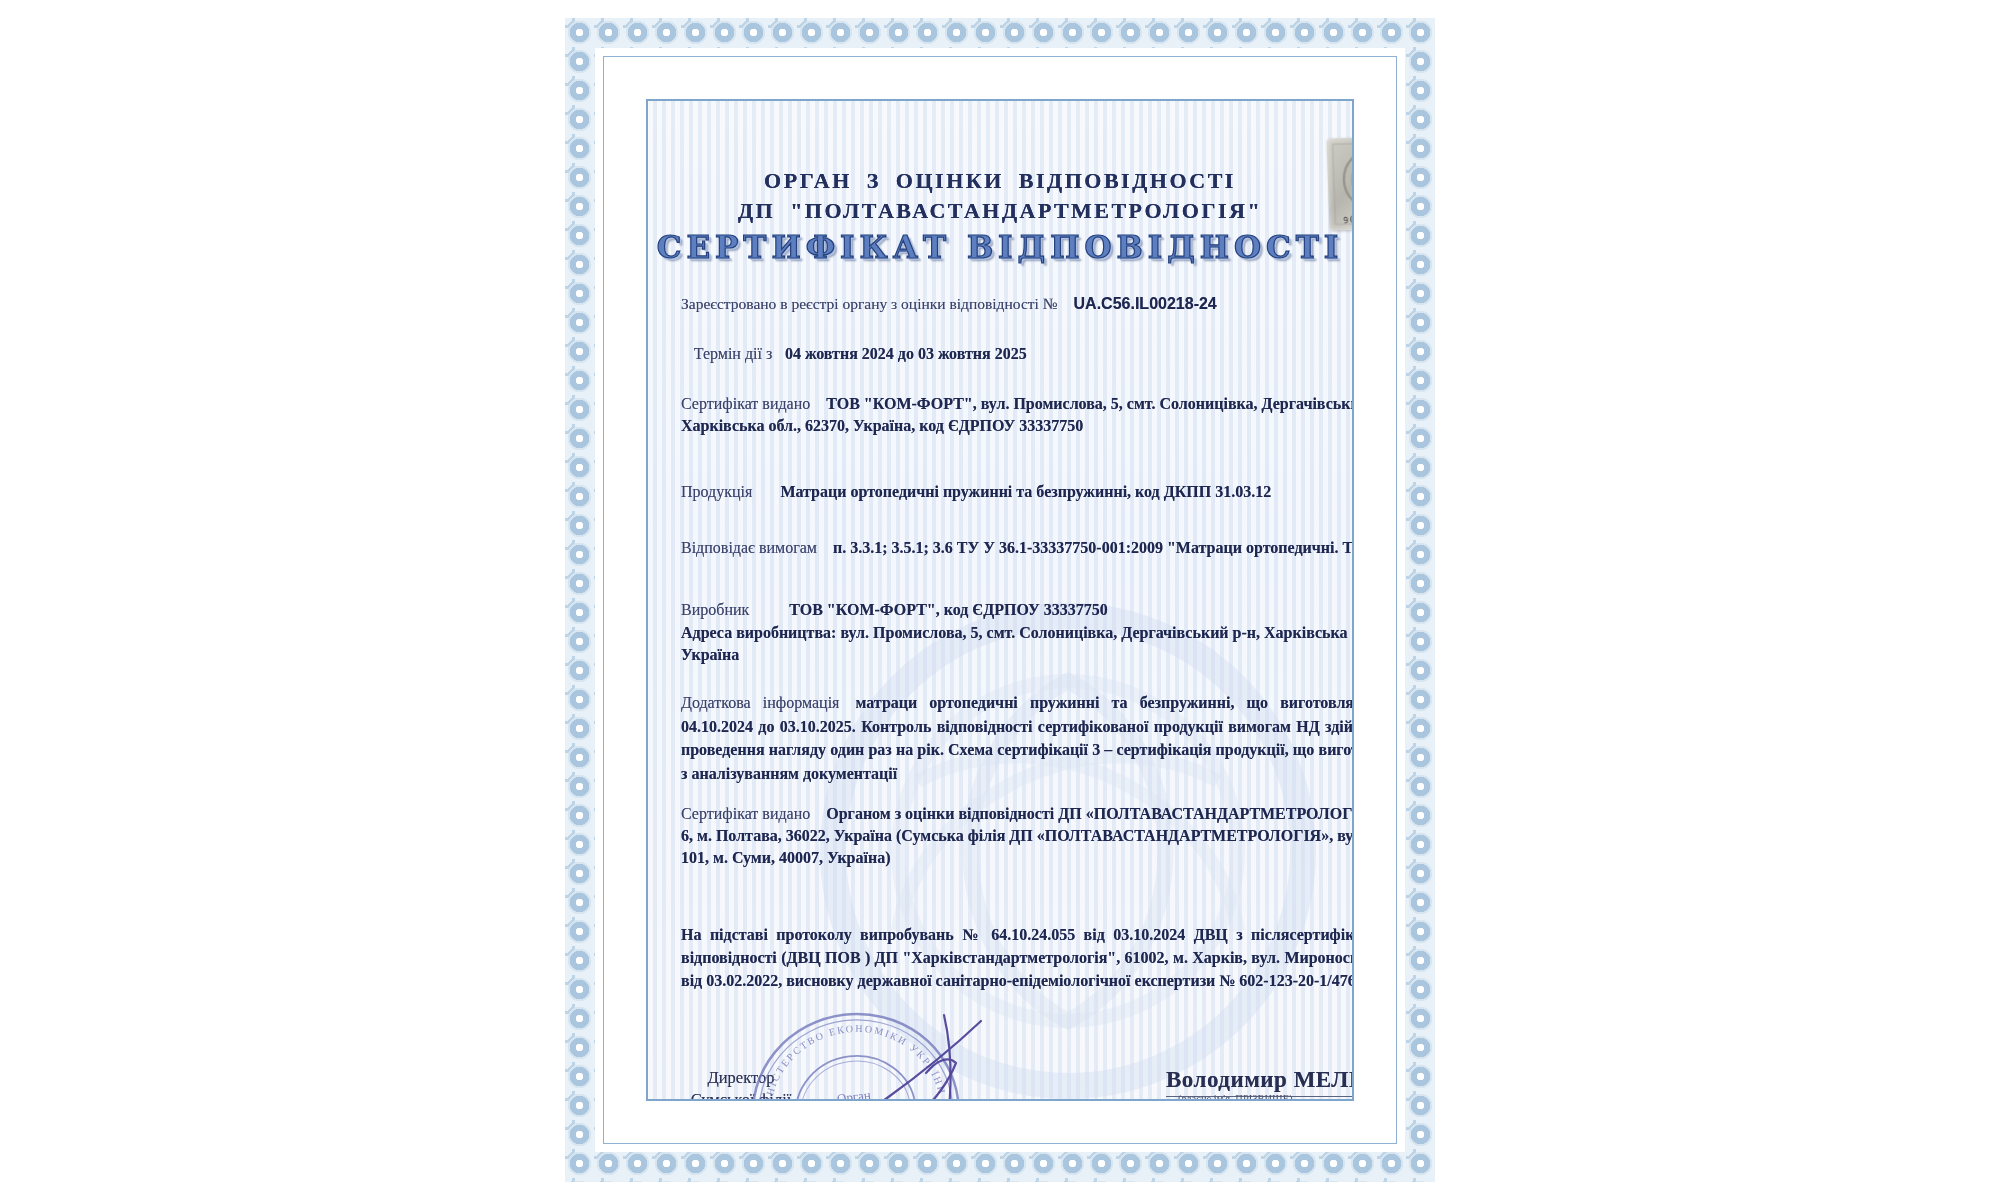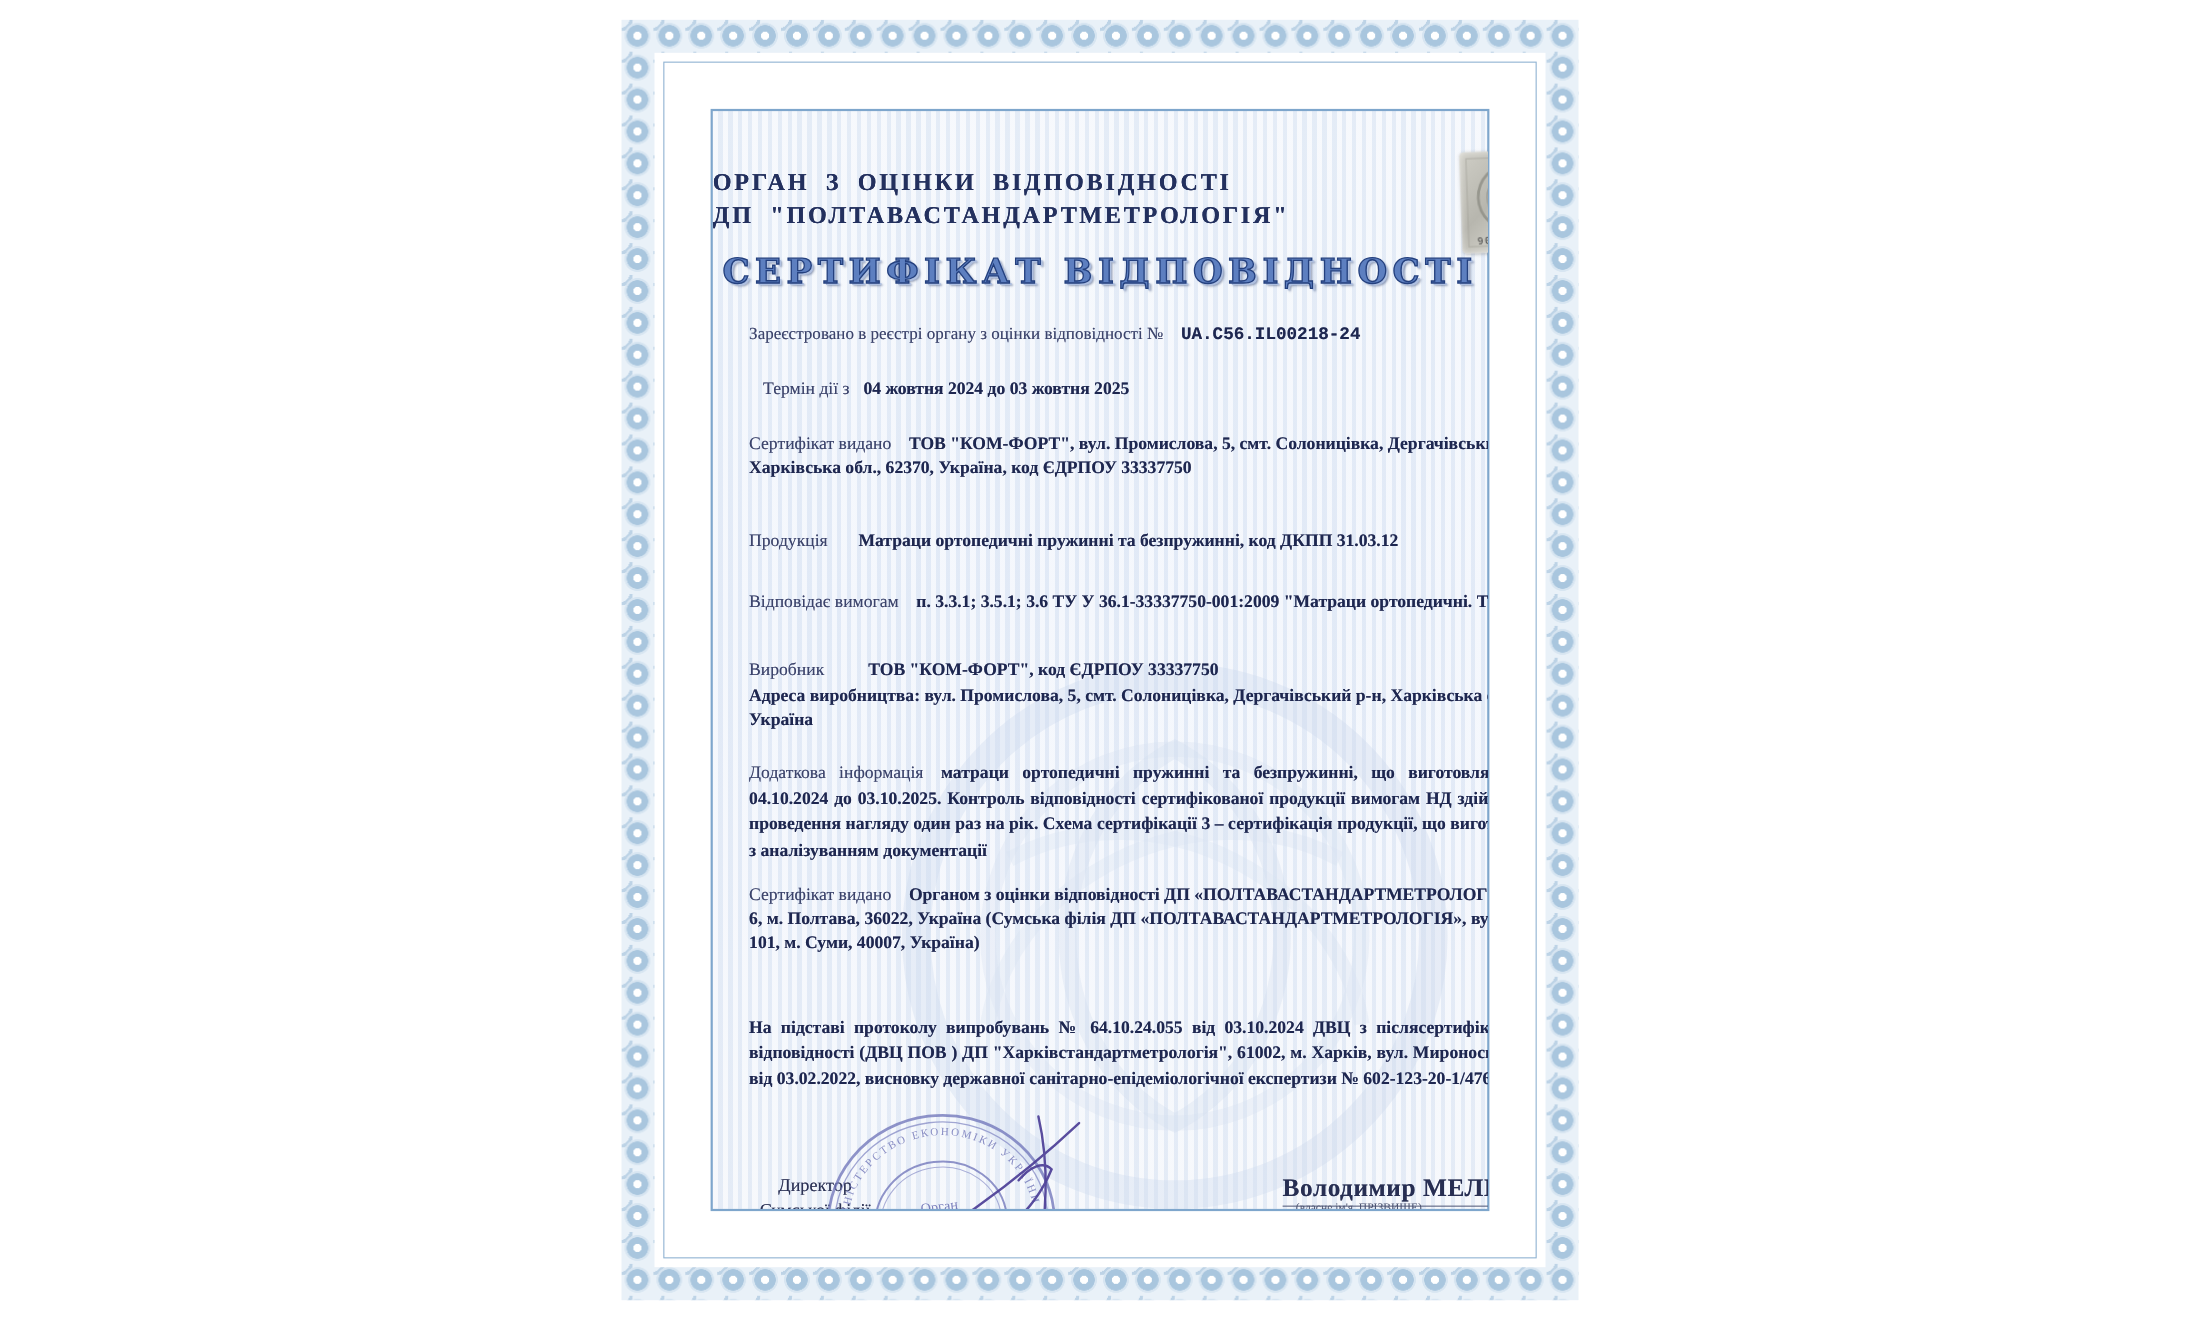--- a/index.html
+++ b/index.html
@@ -27,23 +27,24 @@
     position:absolute;inset:42px;border:2px solid #7ea6cc;
     background:
       repeating-linear-gradient(90deg, rgba(255,255,255,.5) 0 5px, rgba(216,227,242,.45) 5px 9px),
       linear-gradient(180deg,#eef3fa 0%,#e9effa 45%,#eef2f9 100%);
     overflow:hidden;
   }
   .watermark{position:absolute;left:140px;top:470px;opacity:.65;z-index:0;pointer-events:none;}
   .content{position:absolute;inset:0;z-index:1;color:#2a3150;filter:blur(.3px);}
   
   .org-line{
-    position:absolute;left:0;width:100%;text-align:left;
+    position:absolute;left:0;width:100%;text-align:center;
     font-weight:bold;color:#23305e;font-size:22px;letter-spacing:2.5px;word-spacing:7px;
     text-shadow:0 0 .6px #23305e;
+    margin-top:15px;
   }
   .doc-title{
     position:absolute;left:0;width:100%;text-align:center;top:128px;
     font-family:"DejaVu Serif", serif;font-weight:bold;font-size:31px;letter-spacing:5px;
     color:#5d7fc0;-webkit-text-stroke:1.2px #24407e;
     text-shadow:2px 2px 0 #aebfe0, 3px 3px 2px rgba(30,50,100,.45);
   }
   .field{position:absolute;left:33px;width:802px;font-size:16px;line-height:22px;margin:0;}
   .lbl{color:#3c446c;margin-right:16px;text-shadow:0 0 .5px rgba(60,68,108,.55);}
   .val{font-weight:bold;color:#1e2750;text-shadow:0 0 .5px rgba(30,39,80,.6);}
@@ -99,21 +100,21 @@
             <circle cx="46" cy="42" r="30" fill="none" stroke="#8d8d85" stroke-width="2.5" opacity=".8"></circle>
             <circle cx="46" cy="42" r="22" fill="none" stroke="#9a9a92" stroke-width="1.5" opacity=".8"></circle>
             <path d="M 46,20 C 62,24 66,46 52,54 C 42,60 30,52 32,42 C 34,34 44,32 48,38" fill="none" stroke="#7d7d76" stroke-width="2.5" opacity=".85"></path>
             <rect x="6" y="6" width="80" height="80" fill="none" stroke="#a3a29a" stroke-width="1" opacity=".6"></rect>
           </svg>
           <span class="holo-num">9061431</span>
         </div>
 
         <div class="doc-title">СЕРТИФІКАТ ВІДПОВІДНОСТІ</div>
 
-        <p class="field" style="top:192px;"><span class="lbl" style="font-size:15.5px;">Зареєстровано в реєстрі органу з оцінки відповідності  №</span><span class="val" style="font-family:Liberation Mono, monospace;">UA.C56.IL00218-24</span></p>
+        <p class="field" style="top:192px;"><span class="lbl" style="font-size:15.5px;">Зареєстровано в реєстрі органу з оцінки відповідності  №</span><span class="val" style="font-family:Liberation Sans, sans-serif;">UA.C56.IL00218-24</span></p>
 
         <p class="field" style="top:242px;"><span class="lbl" style="display:inline-block;width:104px;margin-right:0;text-align:center;">Термін дії з</span><span class="val">04 жовтня 2024  до  03  жовтня 2025</span></p>
 
         <p class="field" style="top:292px;"><span class="lbl">Сертифікат видано</span><span class="val">ТОВ "КОМ-ФОРТ", вул. Промислова, 5, смт. Солоницівка, Дергачівський р-н, Харківська обл., 62370, Україна, код ЄДРПОУ 33337750</span></p>
 
         <p class="field" style="top:380px;"><span class="lbl" style="margin-right:28px;">Продукція</span><span class="val">Матраци ортопедичні пружинні та безпружинні, код ДКПП  31.03.12</span></p>
 
         <p class="field" style="top:436px;"><span class="lbl">Відповідає вимогам</span><span class="val">п. 3.3.1; 3.5.1; 3.6 ТУ У 36.1-33337750-001:2009 "Матраци ортопедичні. ТУ"</span></p>
 
         <p class="field" style="top:498px;"><span class="lbl" style="margin-right:40px;">Виробник</span><span class="val">ТОВ "КОМ-ФОРТ", код ЄДРПОУ 33337750</span></p>

